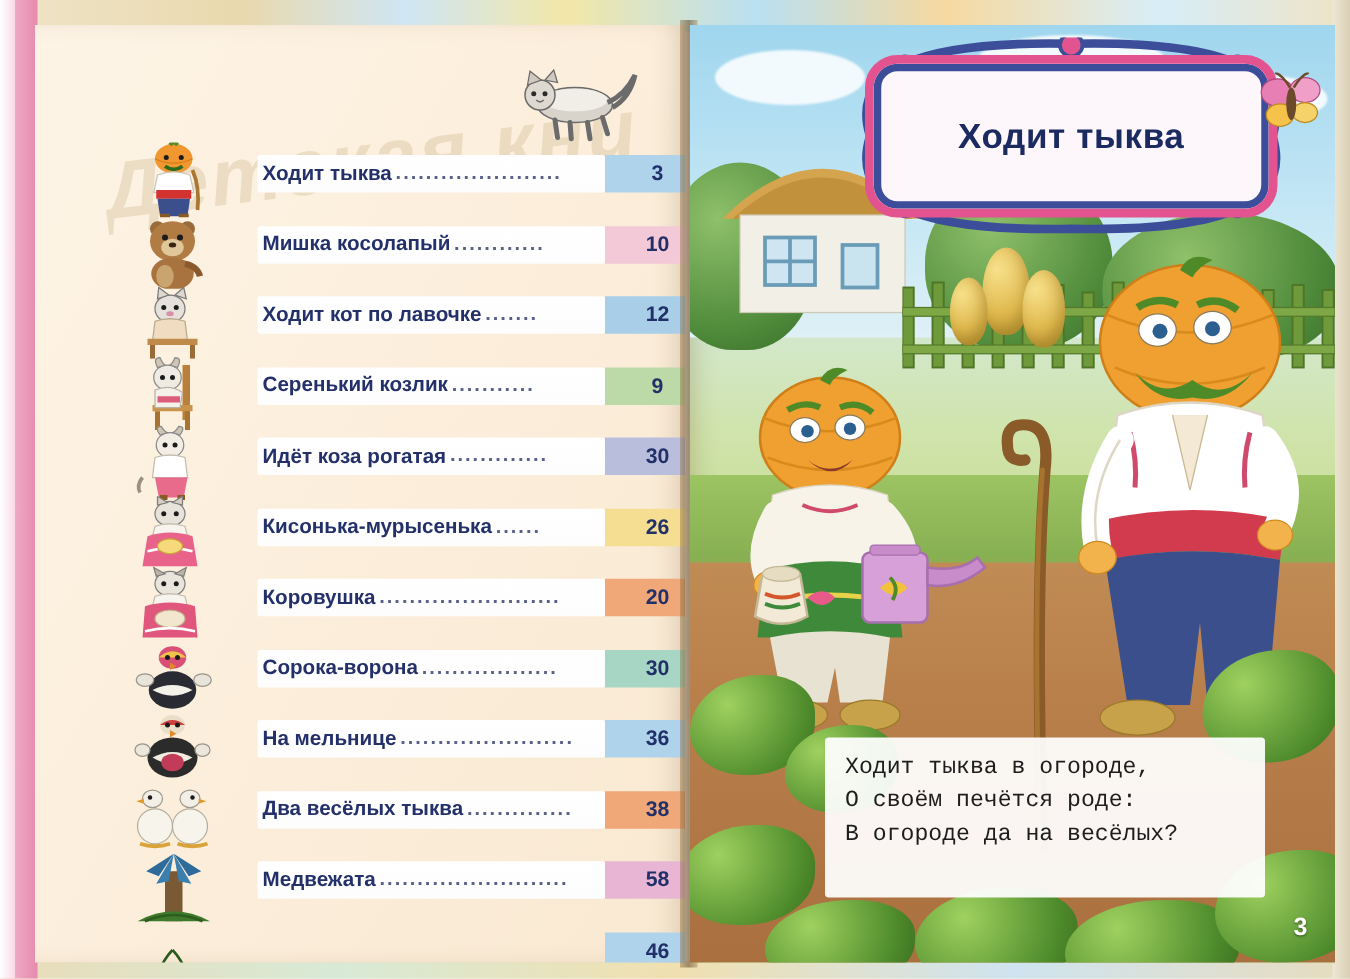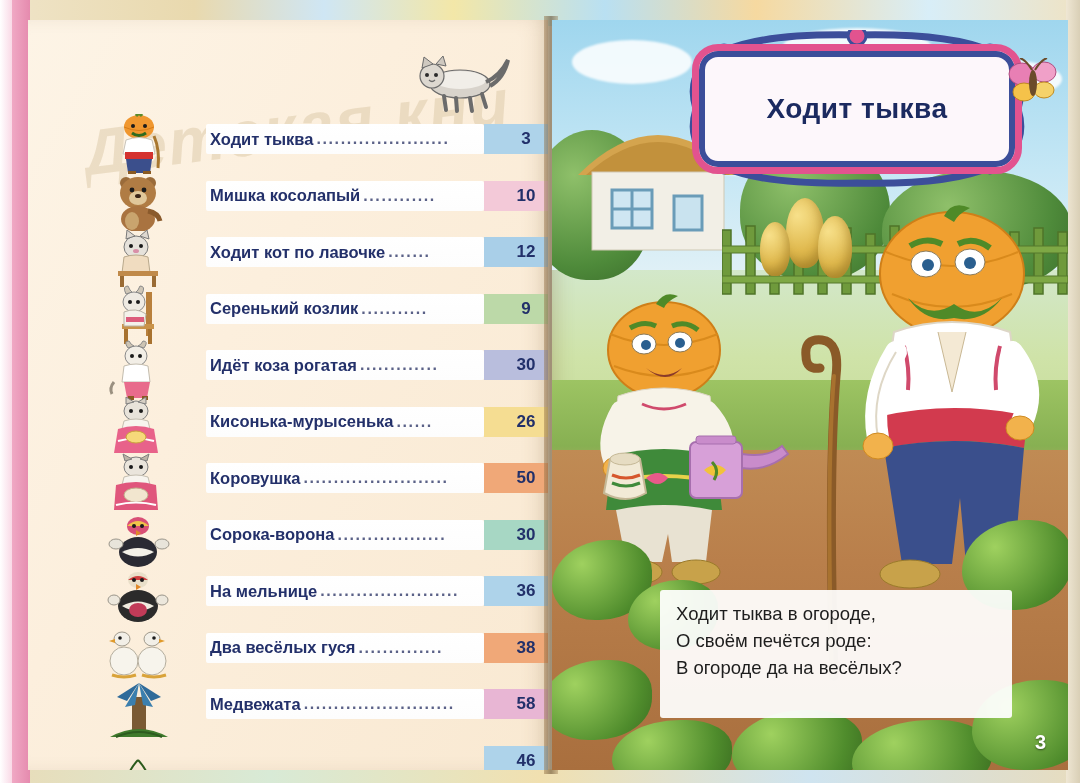--- a/index.html
+++ b/index.html
@@ -212,20 +212,21 @@
   .pumpkin-big, .pumpkin-small { position: absolute; }
 
   .verse-box {
     position: absolute;
     left: 108px; top: 570px;
     width: 352px; height: 128px;
     background: rgba(255,255,255,.93);
     border-radius: 3px;
     padding: 10px 12px 8px 16px;
     box-sizing: border-box;
+    font-family: Liberation Mono, monospace;
   }
   .verse-line {
     font-size: 18.5px;
     color: #1d1d1d;
     line-height: 27px;
     white-space: nowrap;
   }
   .page-number {
     position: absolute;
     right: 22px; bottom: 16px;
@@ -435,21 +436,21 @@
             <path d="M22 24 q12 -4 24 0 l2 8 h-28 z" fill="#f7f4ee" stroke="#c4beb0"></path>
             <path d="M14 32 q20 -6 40 0 l2 25 h-44 z" fill="#e0567c"></path>
             <ellipse cx="34" cy="42" rx="12" ry="7" fill="#f2e6cf" stroke="#c0ae8a"></ellipse>
             <path d="M14 52 q20 -5 40 0" stroke="#ffffff" stroke-width="2" fill="none"></path>
           </svg>
         </div>
         <div class="toc-entry">
           <span class="toc-name">Коровушка</span>
           <span class="toc-dots">........................</span>
         </div>
-        <div class="toc-page" style="background:#f0a878">50</div>
+        <div class="toc-page" style="background:#f0a878">20</div>
       </div>
 
       <div class="toc-row">
         <div class="toc-thumb">
           <svg width="74" height="60" viewBox="0 0 74 60">
             <ellipse cx="36" cy="16" rx="11" ry="9" fill="#d94f76"></ellipse>
             <path d="M25 16 q11 -10 22 0" fill="#f0c24a"></path>
             <circle cx="32" cy="16" r="2" fill="#1b1b1b"></circle>
               <circle cx="40" cy="16" r="2" fill="#1b1b1b"></circle>
             <path d="M34 20 l5 3 l-5 3 z" fill="#e08a2a"></path>
@@ -497,21 +498,21 @@
             <ellipse cx="50" cy="16" rx="8" ry="7" fill="#f2efe7" stroke="#a09a8c"></ellipse>
             <circle cx="52" cy="15" r="1.8" fill="#1b1b1b"></circle>
             <path d="M57 16 l6 2 l-6 2 z" fill="#e09a2a"></path>
             <ellipse cx="22" cy="38" rx="14" ry="14" fill="#f7f4ec" stroke="#b5ae9e"></ellipse>
             <ellipse cx="50" cy="38" rx="14" ry="14" fill="#f7f4ec" stroke="#b5ae9e"></ellipse>
             <path d="M10 52 q12 4 24 0" stroke="#d9a33a" stroke-width="3" fill="none"></path>
             <path d="M40 52 q12 4 24 0" stroke="#d9a33a" stroke-width="3" fill="none"></path>
           </svg>
         </div>
         <div class="toc-entry">
-          <span class="toc-name">Два весёлых гуся</span>
+          <span class="toc-name">Два весёлых тыква</span>
           <span class="toc-dots">..............</span>
         </div>
         <div class="toc-page" style="background:#f0a878">38</div>
       </div>
 
       <div class="toc-row">
         <div class="toc-thumb">
           <svg width="74" height="60" viewBox="0 0 74 60">
             <rect x="30" y="18" width="14" height="40" fill="#7a5a34"></rect>
             <path d="M37 4 l22 14 l-10 4 z" fill="#2f6b9a"></path>

